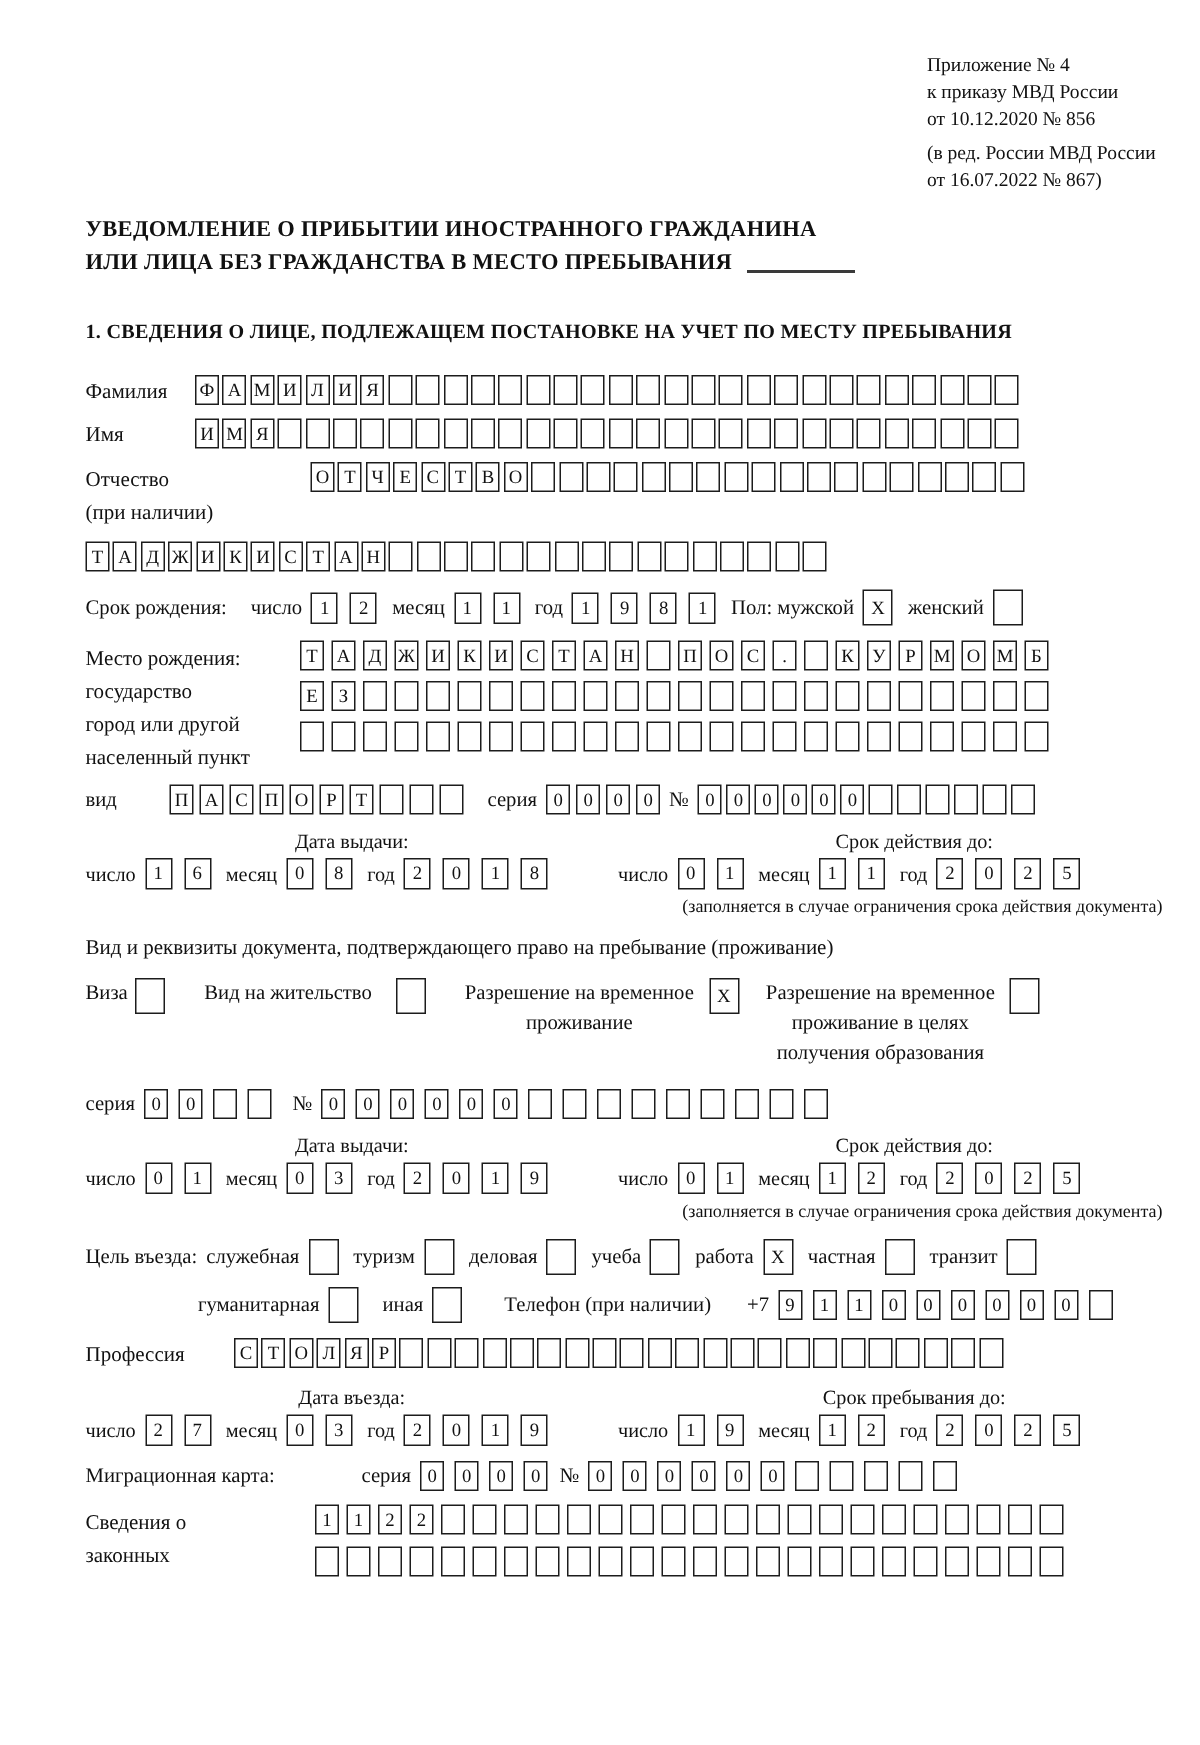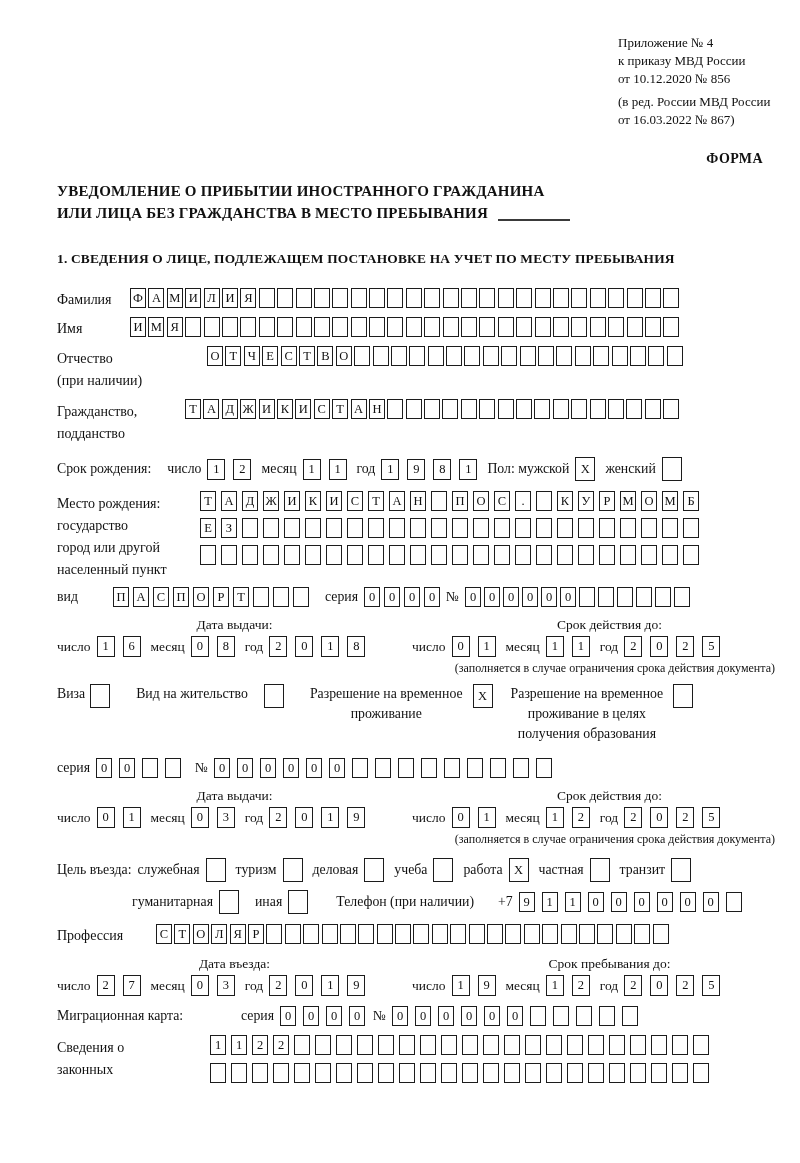--- a/index.html
+++ b/index.html
@@ -80,24 +80,23 @@
 <body>
 
 <div class="page">
 
   <div class="annex">
     <div>Приложение № 4</div>
     <div>к приказу МВД России</div>
     <div>от 10.12.2020 № 856</div>
     <div class="grp2">
       <div>(в ред. России МВД России</div>
-      <div>от 16.03.2022 № 867)</div>
-    </div>
-  </div>
-  <div class="forma">ФОРМА</div>
+      <div>от 16.07.2022 № 867)</div>
+    </div>
+  </div>
 
   <div class="title">
     <div>УВЕДОМЛЕНИЕ О ПРИБЫТИИ ИНОСТРАННОГО ГРАЖДАНИНА</div>
     <div><span>ИЛИ ЛИЦА БЕЗ ГРАЖДАНСТВА В МЕСТО ПРЕБЫВАНИЯ</span><span class="blank-line"></span></div>
   </div>
 
   <div class="sec1">1. СВЕДЕНИЯ О ЛИЦЕ, ПОДЛЕЖАЩЕМ ПОСТАНОВКЕ НА УЧЕТ ПО МЕСТУ ПРЕБЫВАНИЯ</div>
 
   <div class="frow first">
     <div class="flabel w73">Фамилия</div>
@@ -200,24 +199,20 @@
         <span class="cell"></span>
         <span class="cell"></span>
         <span class="cell"></span>
         <span class="cell"></span>
         <span class="cell"></span>
         <span class="cell"></span>
       </div>
   </div>
 
   <div class="frow">
-    <div class="flabel w128 lblstack">
-      <div>Гражданство,</div>
-      <div>подданство</div>
-    </div>
     <div class="boxes">
         <span class="cell">Т</span>
         <span class="cell">А</span>
         <span class="cell">Д</span>
         <span class="cell">Ж</span>
         <span class="cell">И</span>
         <span class="cell">К</span>
         <span class="cell">И</span>
         <span class="cell">С</span>
         <span class="cell">Т</span>
@@ -444,20 +439,21 @@
       <span class="boxes d">
           <span class="cell">2</span>
           <span class="cell">0</span>
           <span class="cell">2</span>
           <span class="cell">5</span>
         </span>
     </div>
   </div>
   <div class="note">(заполняется в случае ограничения срока действия документа)</div>
 
+  <div class="plain">Вид и реквизиты документа, подтверждающего право на пребывание (проживание)</div>
 
   <div class="stay-opts">
     <div class="opt">
       <span class="olines">Виза</span>
       <span class="boxes cb" style="margin-left:5px;">
           <span class="cell"></span>
         </span>
     </div>
     <div class="opt" style="margin-left:26px;">
       <span class="olines">Вид на жительство</span>

